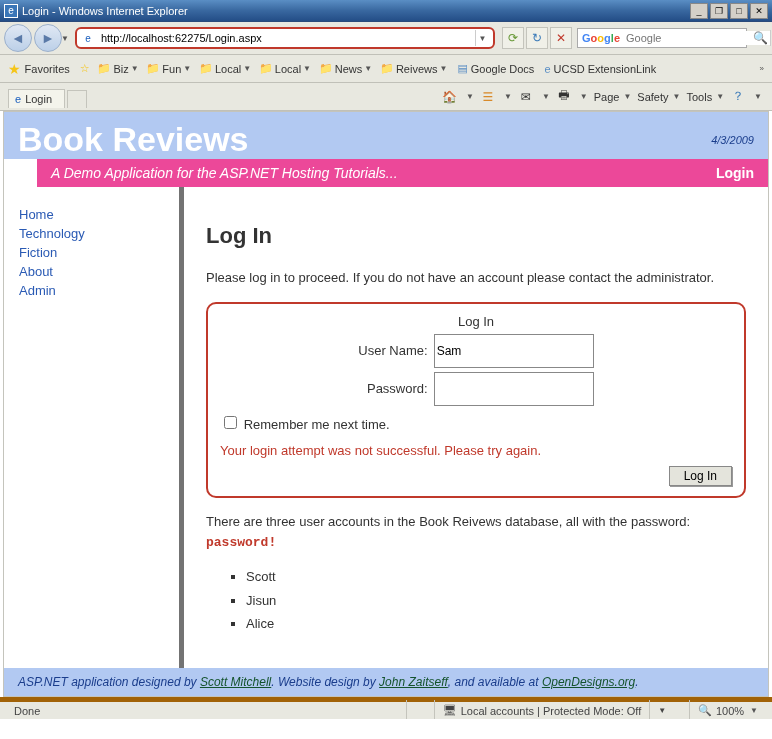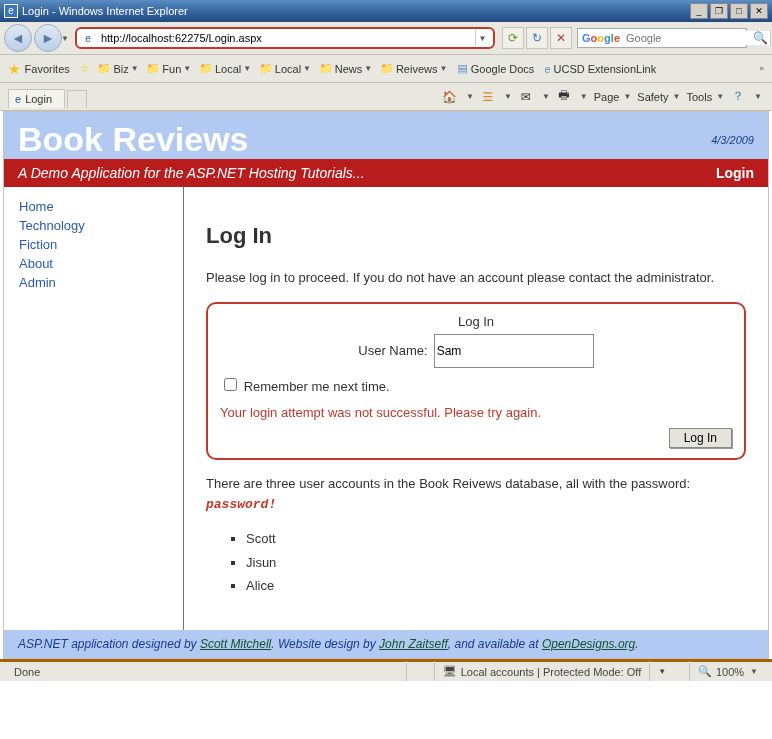--- a/index.html
+++ b/index.html
@@ -87,27 +87,27 @@
   background:#b2c9f2;
   padding:8px 14px 0 14px;
 }
 .site-title{
   font-family: "Trebuchet MS", Verdana, sans-serif;
   font-size:34px;font-weight:bold;color:#fff;
   display:flex;justify-content:space-between;align-items:center;
 }
 .site-date{font-size:11px;color:#1a3d8c;font-style:italic;font-weight:normal;}
 .site-sub{
-  background:#b91c1c;color:#fff;padding:6px 14px;
-  font-style:italic;font-size:14px;display:flex;justify-content:space-between;align-items:center;
+  background:#ec4899;color:#fff;padding:6px 14px;
+  font-style:italic;font-size:14px;display:flex;justify-content:space-between;align-items:center;margin-left:33px;
 }
 .login-link{color:#fff;font-weight:bold;font-style:normal;text-decoration:none;}
 
 .body-area{display:flex;background:#fff;}
-.sidebar{width:180px;border-right:1px solid #737373;padding:10px 15px;}
+.sidebar{width:180px;border-right:5px solid #737373;padding:18px 15px;}
 .sidebar .nav-item{color:#2a5ab4;font-size:13px;padding:2px 0;cursor:pointer;}
 .main{flex:1;padding:18px 22px;color:#333;font-size:13px;line-height:1.5;}
 .main h2{font-size:22px;font-weight:bold;margin:14px 0 16px 0;}
 
 .login-panel{
   border:2px solid #c0392b;border-radius:10px;
   padding:8px 12px 10px 12px;margin:14px 0;
 }
 .login-tbl{margin:0 auto;}
 .login-tbl td{padding:1px 2px;font-size:13px;}
@@ -125,27 +125,27 @@
 ul.accounts{margin:6px 0 14px 0;padding-left:40px;}
 ul.accounts li{list-style:square;padding:2px 0;font-size:13px;}
 
 .footer{
   background:#b2c9f2;color:#1a3d8c;padding:6px 14px;font-size:12px;font-style:italic;line-height:1.4;
 }
 .footer a{color:#14532d;text-decoration:underline;}
 
 
 .statusbar{
-  background:#e8e8e0;border-top:3px solid #a16207;height:22px;
+  background:#e8e8e0;border-top:5px solid #a16207;height:22px;
   display:flex;align-items:center;font-size:11px;color:#444;padding:0 6px;
 }
 .statusbar .cell{border-left:1px solid #c4c4bc;padding:0 8px;height:22px;display:flex;align-items:center;gap:4px;}
 .statusbar .first{border-left:none;flex:1;}
 .zoom{display:flex;align-items:center;gap:4px;}
-.red1{color:#c0392b;font-weight:bold;font-family:"Courier New",monospace;font-style:italic;}
+.red1{color:#c0392b;font-weight:bold;font-family:"Courier New",monospace;}
 </style>
 </head>
 <body>
 
 <div class="titlebar">
   <span class="favicon">e</span>
   <span class="title-text">Login - Windows Internet Explorer</span>
   <div class="win-btns">
     <div class="win-btn">_</div>
     <div class="win-btn">❐</div>
@@ -263,20 +263,24 @@
       <p>Please log in to proceed. If you do not have an account please contact the administrator.</p>
 
       <div class="login-panel">
         <div class="login-header">Log In</div>
         <table class="login-tbl">
           <tbody>
               <tr>
             <td style="text-align:right">User Name:</td>
             <td><input type="text" value="Sam" style=""></td>
           </tr>
+          <tr>
+            <td style="text-align:right">Password:</td>
+            <td><input type="password" style=""></td>
+          </tr>
         </tbody>
           </table>
         <div class="remember">
           <input type="checkbox" style="">
           <span>Remember me next time.</span>
         </div>
         <div class="err">Your login attempt was not successful. Please try again.</div>
         <div class="login-btn-wrap">
           <button class="login-btn">Log In</button>
         </div>

